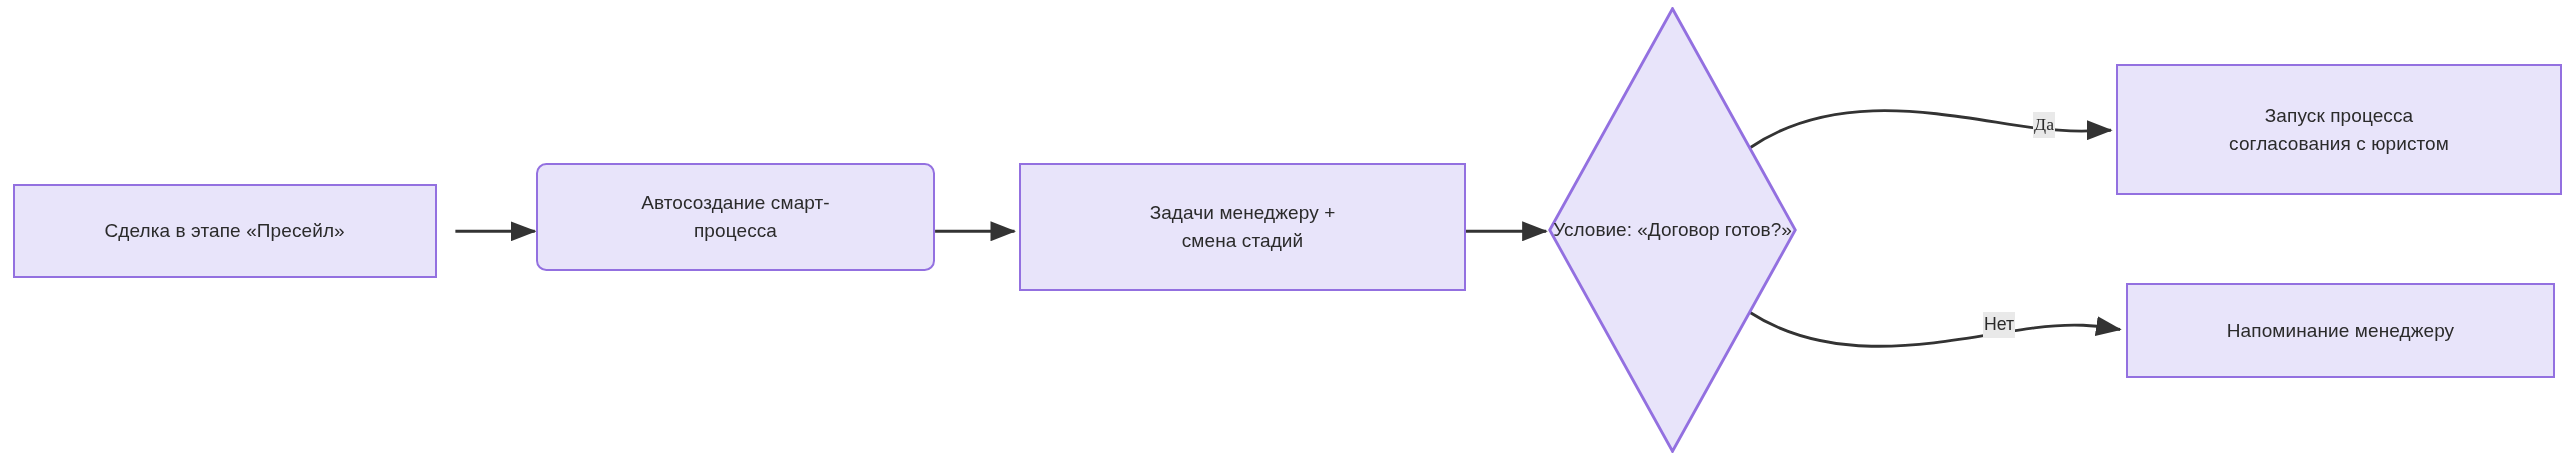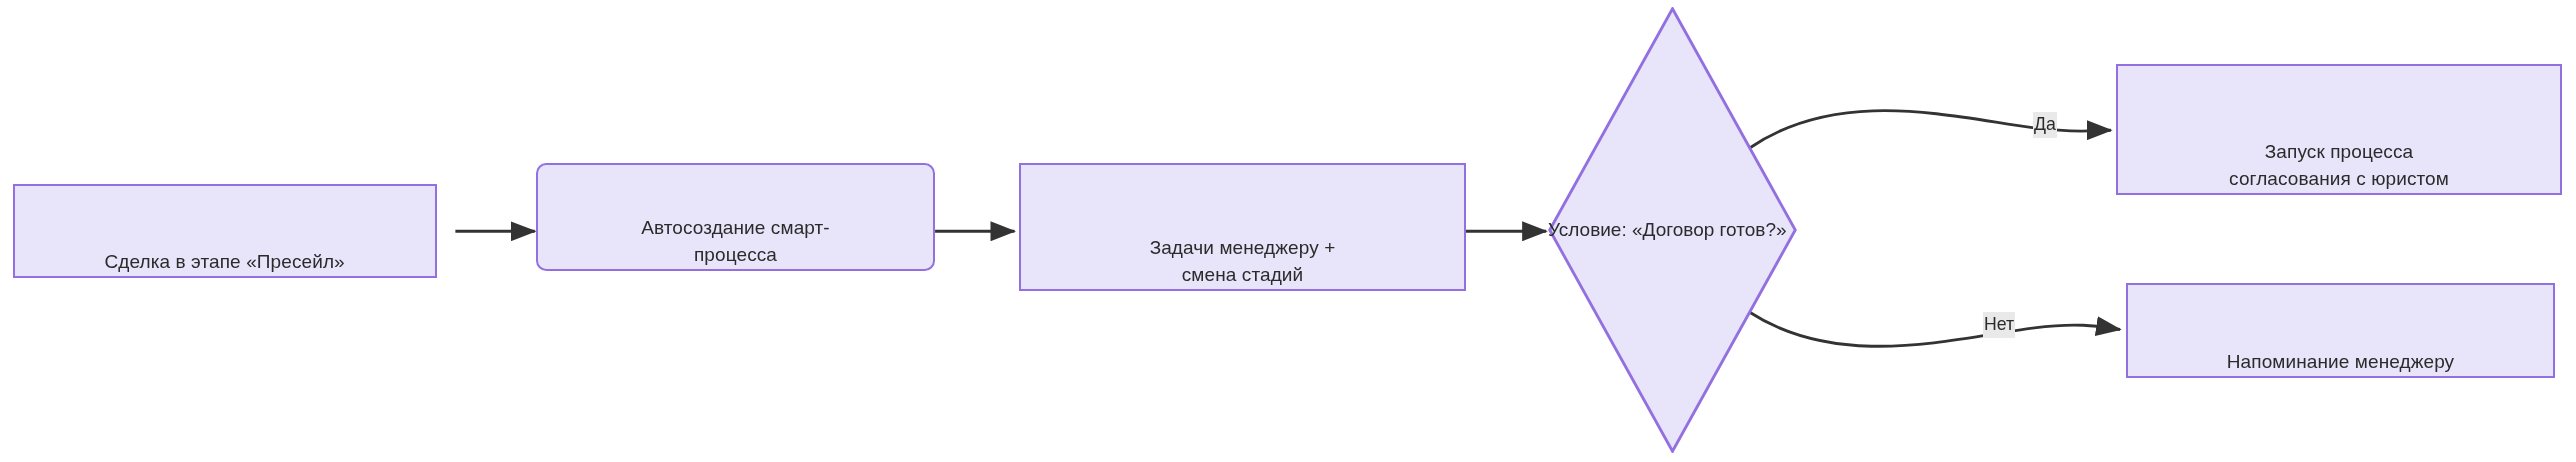--- a/index.html
+++ b/index.html
@@ -25,38 +25,38 @@
     height: 462px;
     pointer-events: none;
   }
   .node {
     position: absolute;
     box-sizing: border-box;
     background: #e8e4fa;
     border: 2.3px solid #9370e0;
     color: #2b2b2b;
     display: flex;
-    align-items: flex-end;
+    align-items: center;
     justify-content: center;
     text-align: center;
     font-size: 19px;
     line-height: 1.45;
     white-space: pre-line;
     letter-spacing: 0.1px;
     z-index: 2;
   }
   .node.rounded {
     border-radius: 10.3px;
   }
   .node-diamond {
     position: absolute;
     z-index: 2;
     display: flex;
     align-items: center;
-    justify-content: flex-start;
+    justify-content: center;
   }
   .node-diamond .diamond-shape {
     position: absolute;
     left: 0;
     top: 0;
     width: 100%;
     height: 100%;
   }
   .node-diamond .diamond-label {
     position: relative;
@@ -125,18 +125,18 @@
 
   <div class="node" style="left:2116px; top:64px; width:446px; height:131px;">
     <span>Запуск процесса
 согласования с юристом</span>
   </div>
 
   <div class="node" style="left:2126px; top:283px; width:429px; height:95px;">
     <span>Напоминание менеджеру</span>
   </div>
 
-  <div class="edge-label" style="left:2033px; top:112px;">Да</div>
+  <div class="edge-label" style="left:2033px; top:112px;font-family:Liberation Serif, serif;">Да</div>
 
   <div class="edge-label" style="left:1983px; top:312px;">Нет</div>
 
 </div>
 
 
 </body></html>

